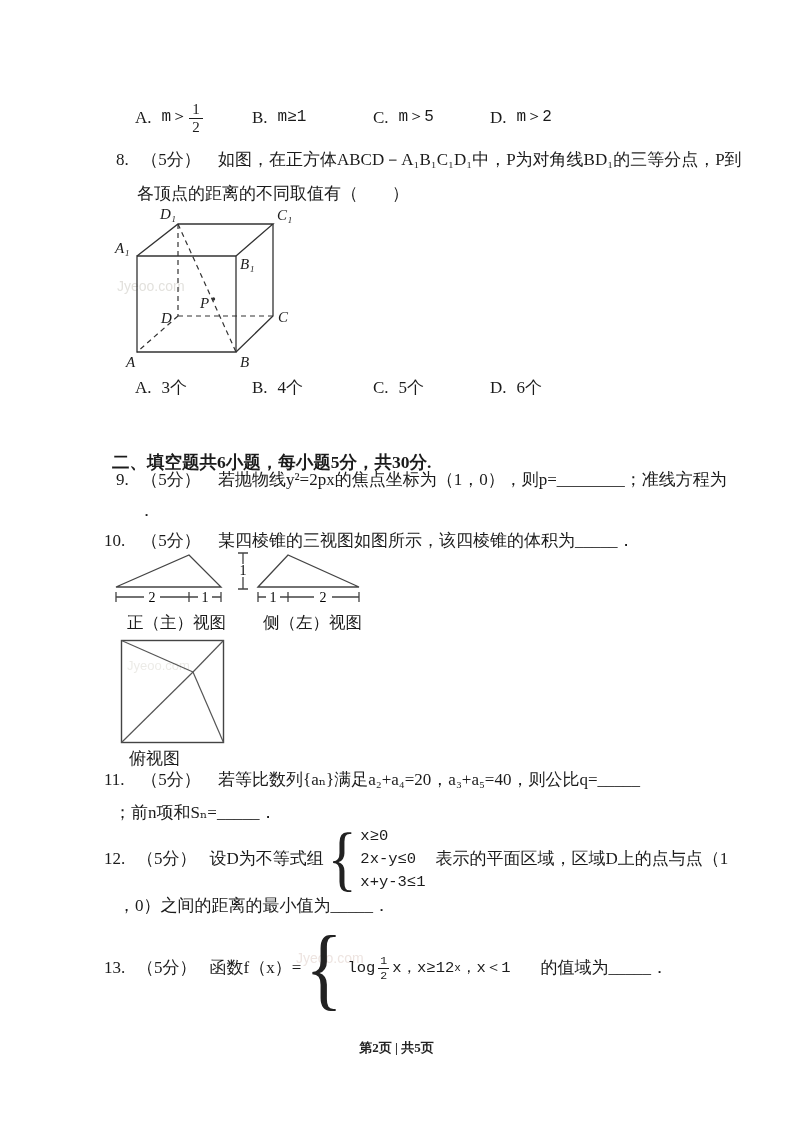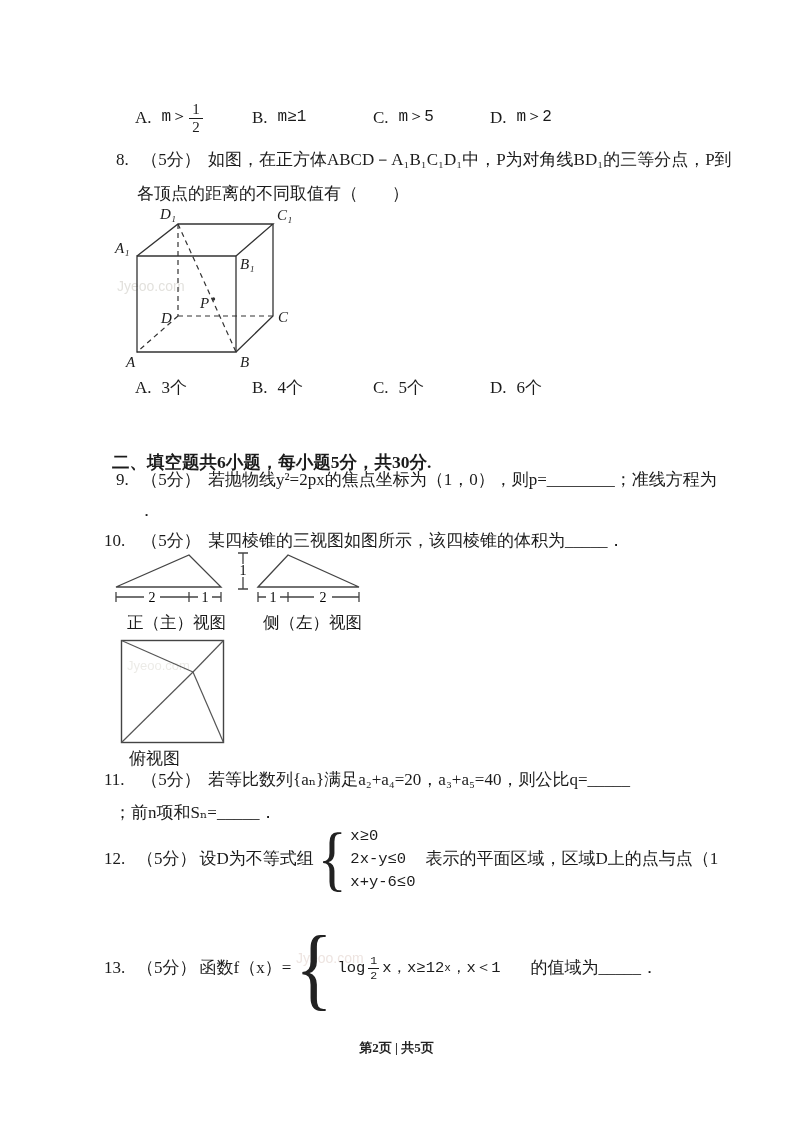--- a/index.html
+++ b/index.html
@@ -3,21 +3,21 @@
 <meta charset="utf-8">
 <style>
   html,body{margin:0;padding:0;background:#f2f2f2;}
   .page{
     position:relative;width:793px;height:1122px;background:#ffffff;margin:0 auto;
     font-family:"Liberation Serif","DejaVu Serif",serif;color:#1b1b1b;font-size:17px;
     overflow:hidden;
   }
   .row{position:absolute;white-space:nowrap;line-height:1.35;}
   .qnum{display:inline-block;}
-  .score{margin-right:3px;}
+  .score{margin-right:13px;}
   .bold{font-weight:bold;}
   .math{font-family:"Liberation Mono","DejaVu Sans Mono",monospace;font-size:16px;}
   .optrow{display:flex;align-items:center;}
   .opt{display:inline-flex;align-items:center;}
   .optlabel{margin-right:10px;}
   .frac{display:inline-flex;flex-direction:column;text-align:center;font-size:15px;line-height:1.12;margin-left:2px;vertical-align:middle;}
   .frac .fden{border-top:1.2px solid #1b1b1b;padding:0 3px;}
   .frac .fnum{padding:0 3px;}
   .brace{display:inline-block;font-weight:400;line-height:0.85;transform:scaleX(0.85);color:#222;margin:0 1px;}
   .cases{display:inline-flex;flex-direction:column;gap:3px;font-family:"Liberation Mono","DejaVu Sans Mono",monospace;font-size:15.5px;line-height:1.3;}
@@ -181,24 +181,25 @@
   <div class="row" style="left:114px;top:802px">；前n项和Sₙ=_____．</div>
 
   <div class="row" style="left:104px;top:822px;height:74px;display:flex;align-items:center">
     <span class="qnum" style="width:33px">12.</span>
     <span class="score">（5分）</span>
     <span>设D为不等式组</span>
     <span class="brace" style="font-size:72px">{</span>
     <span class="cases">
       <span>x≥0</span>
       <span>2x-y≤0</span>
-      <span>x+y-6≤0</span>
+      <span>x+y-3≤1</span>
     </span>
     <span style="margin-left:10px">表示的平面区域，区域D上的点与点（1</span>
   </div>
+  <div class="row" style="left:118px;top:895px">，0）之间的距离的最小值为_____．</div>
 
   <div class="row" style="left:104px;top:920px;height:96px;display:flex;align-items:center">
     <span class="qnum" style="width:33px">13.</span>
     <span class="score">（5分）</span>
     <span>函数f（x）=</span>
     <span class="brace" style="font-size:92px">{</span>
     <span class="cases13">
       <span class="case-line">
         <span>log</span>
         <span class="logfrac">

